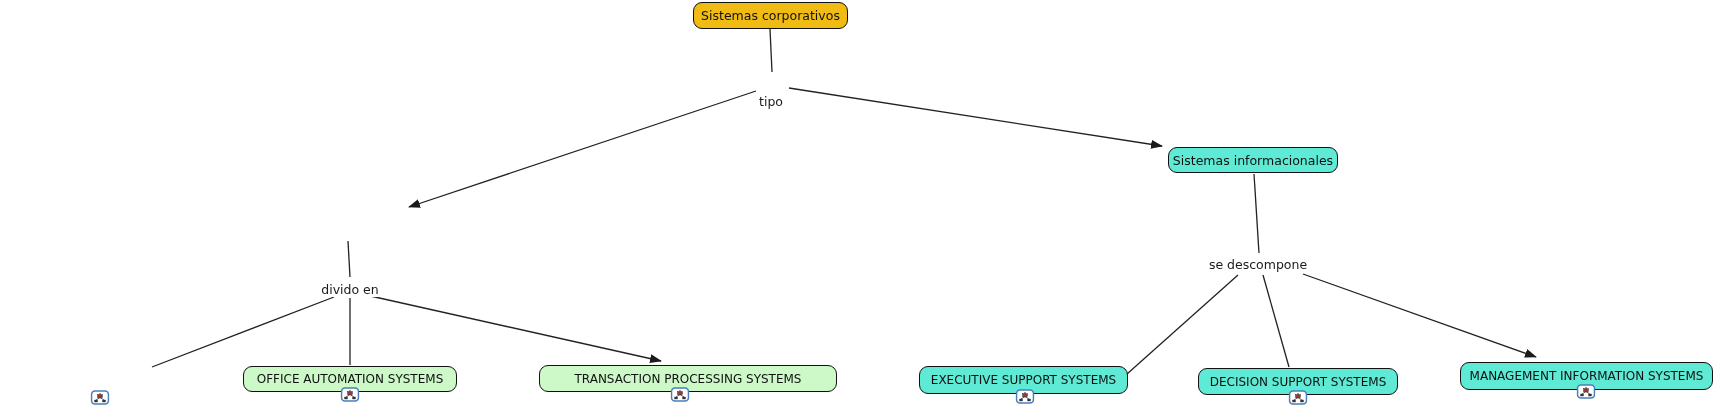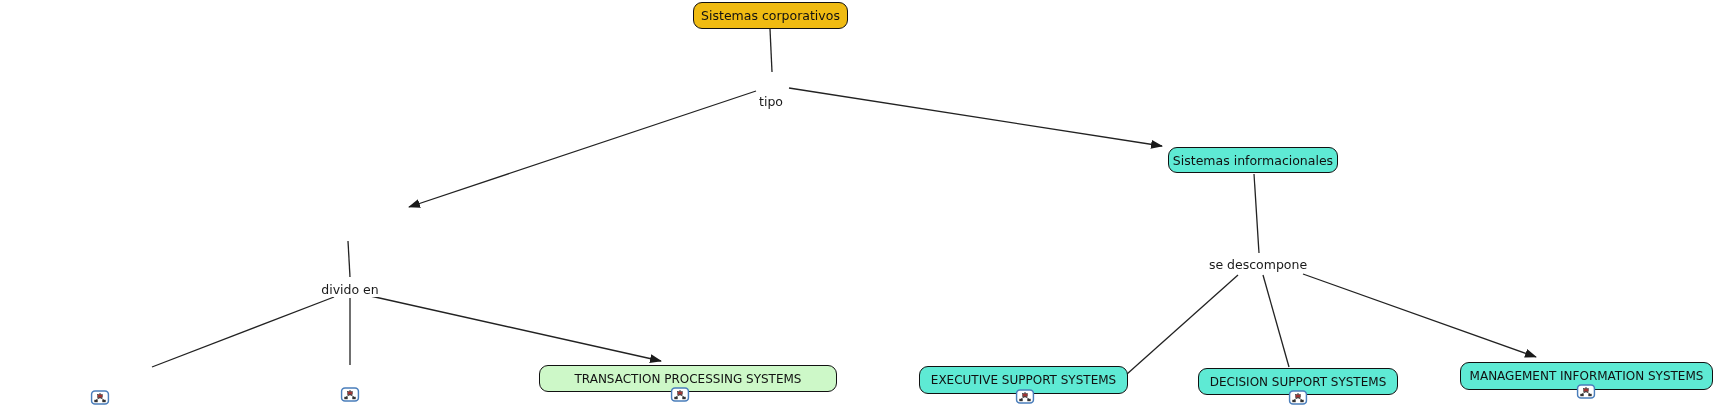--- a/index.html
+++ b/index.html
@@ -81,20 +81,23 @@
   <div class="node fill-amber" style="left:693px; top:2px; width:155px; height:27px;">
     <span>Sistemas corporativos</span>
   </div>
 
 
   <div class="node fill-yellow" style="left:1168px; top:147px; width:170px; height:26px;">
     <span>Sistemas informacionales</span>
   </div>
 
 
+  <div class="node leaf fill-green" style="left:243px; top:366px; width:214px; height:26px;">
+    <span>OFFICE AUTOMATION SYSTEMS</span>
+  </div>
 
   <div class="node leaf fill-green" style="left:539px; top:365px; width:298px; height:27px;">
     <span>TRANSACTION PROCESSING SYSTEMS</span>
   </div>
 
   <div class="node leaf fill-blue" style="left:919px; top:366px; width:209px; height:28px;">
     <span>EXECUTIVE SUPPORT SYSTEMS</span>
   </div>
 
   <div class="node leaf fill-blue" style="left:1198px; top:368px; width:200px; height:27px;">

